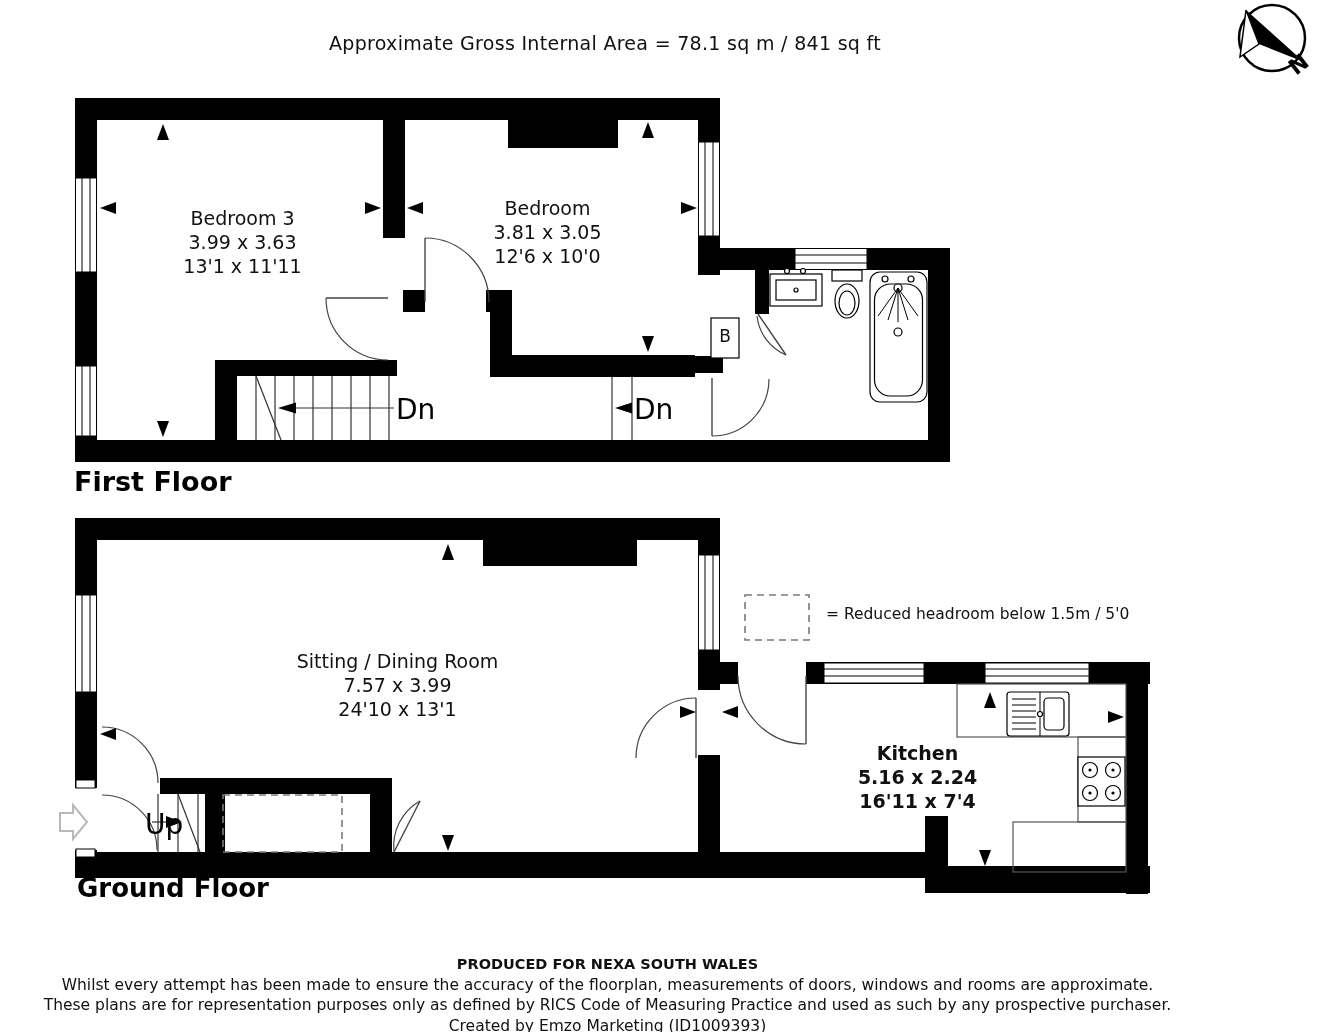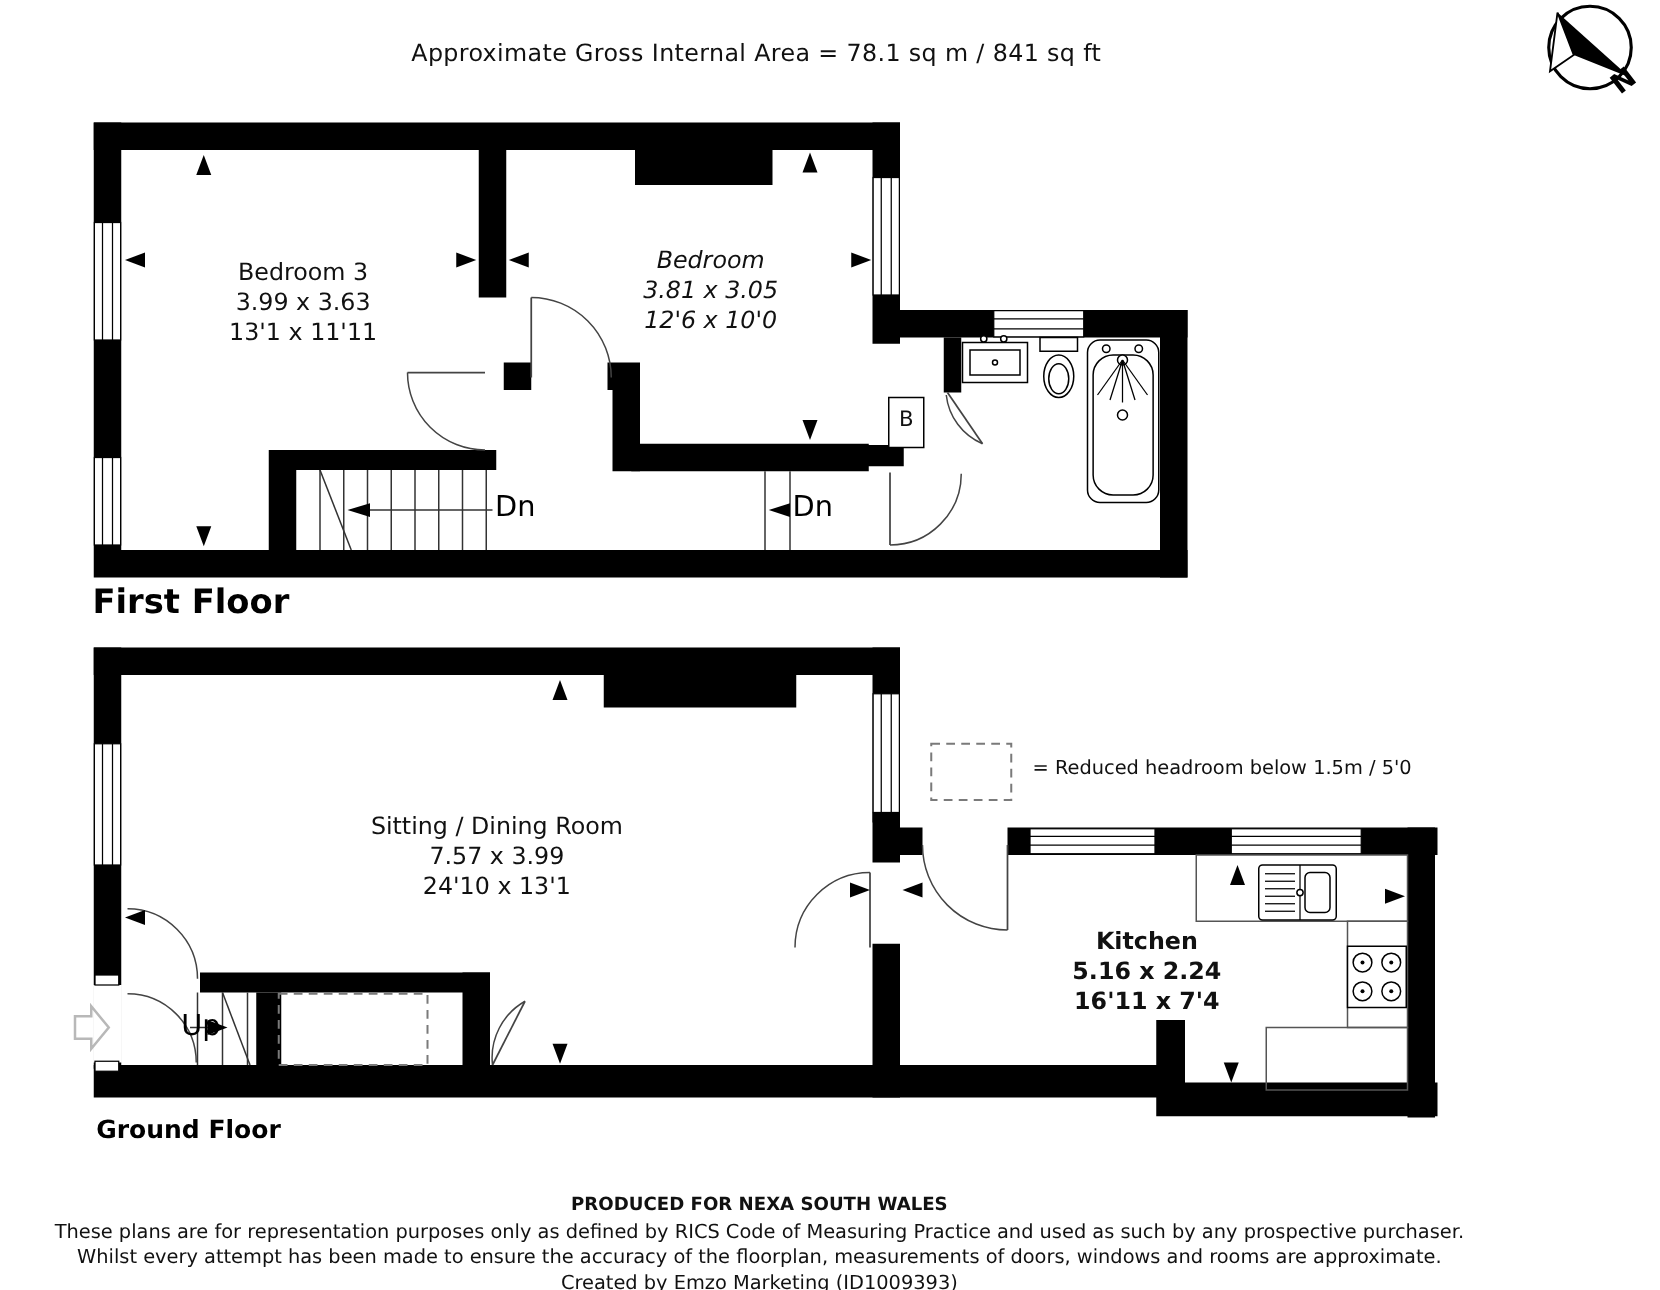--- a/index.html
+++ b/index.html
@@ -1,24 +1,24 @@
 <!DOCTYPE html>
 <html><head>
 <meta charset="utf-8">
 <style>
   html,body{margin:0;padding:0;background:#fff;}
   #page{position:relative;width:1328px;height:1032px;background:#fff;overflow:hidden;
         font-family:"DejaVu Sans","Liberation Sans",sans-serif;color:#111;}
   svg{position:absolute;left:0;top:0;}
   .txt{position:absolute;white-space:nowrap;}
   .room{position:absolute;text-align:center;font-size:19px;line-height:24px;color:#111;}
-  .stair-label{position:absolute;font-size:23px;color:#000;}
+  .stair-label{position:absolute;font-size:28px;color:#000;}
   .floor-label{position:absolute;font-weight:bold;color:#000;}
   #first-floor-label{left:74px;top:466px;font-size:27px;}
-  #ground-floor-label{left:77px;top:891px;font-size:20px;}
+  #ground-floor-label{left:77px;top:873px;font-size:26px;}
   #title{left:130px;top:32px;width:950px;text-align:center;font-size:19px;letter-spacing:.3px;}
   #legend-text{left:826px;top:605px;font-size:15.5px;}
   #b-label{left:711px;top:326px;width:28px;text-align:center;font-size:17px;}
   #footer{position:absolute;left:0;top:942px;width:1215px;text-align:center;line-height:20.5px;}
   #footer .bold{font-weight:bold;font-size:14.5px;margin-top:12px;}
   #footer .small{font-size:15.5px;}
   .walls rect{fill:#000;stroke:none;}
   .win rect{fill:#fff;stroke:#000;stroke-width:1;}
   .win line{stroke:#000;stroke-width:1;}
   .doors path{fill:none;stroke:#444;stroke-width:1.2;}
@@ -278,21 +278,21 @@
 </svg>
 
 <div class="txt" id="title">Approximate Gross Internal Area = 78.1 sq m / 841 sq ft</div>
 
 <div class="room" style="left:140px;top:206px;width:205px;">
   <div>Bedroom 3</div>
   <div>3.99 x 3.63</div>
   <div>13'1 x 11'11</div>
 </div>
 
-<div class="room" style="left:466px;top:196px;width:205px;font-style:italic;">
+<div class="room" style="left:445px;top:196px;width:205px;">
   <div>Bedroom</div>
   <div>3.81 x 3.05</div>
   <div>12'6 x 10'0</div>
 </div>
 
 <div class="room" style="left:280px;top:649px;width:235px;">
   <div>Sitting / Dining Room</div>
   <div>7.57 x 3.99</div>
   <div>24'10 x 13'1</div>
 </div>
@@ -308,18 +308,18 @@
 <div class="stair-label" style="left:128px;top:808px;margin-left:17px;">Up</div>
 <div class="txt" id="b-label">B</div>
 
 <div class="txt" id="legend-text">= Reduced headroom below 1.5m / 5'0</div>
 
 <div class="floor-label" id="first-floor-label">First Floor</div>
 <div class="floor-label" id="ground-floor-label">Ground Floor</div>
 
 <div id="footer">
   <div class="bold">PRODUCED FOR NEXA SOUTH WALES</div>
+  <div class="small">Whilst every attempt has been made to ensure the accuracy of the floorplan, measurements of doors, windows and rooms are approximate.</div>
   <div class="small">These plans are for representation purposes only as defined by RICS Code of Measuring Practice and used as such by any prospective purchaser.</div>
-  <div class="small">Whilst every attempt has been made to ensure the accuracy of the floorplan, measurements of doors, windows and rooms are approximate.</div>
   <div class="small">Created by Emzo Marketing (ID1009393)</div>
 </div>
 
 </div>
 
 </body></html>

